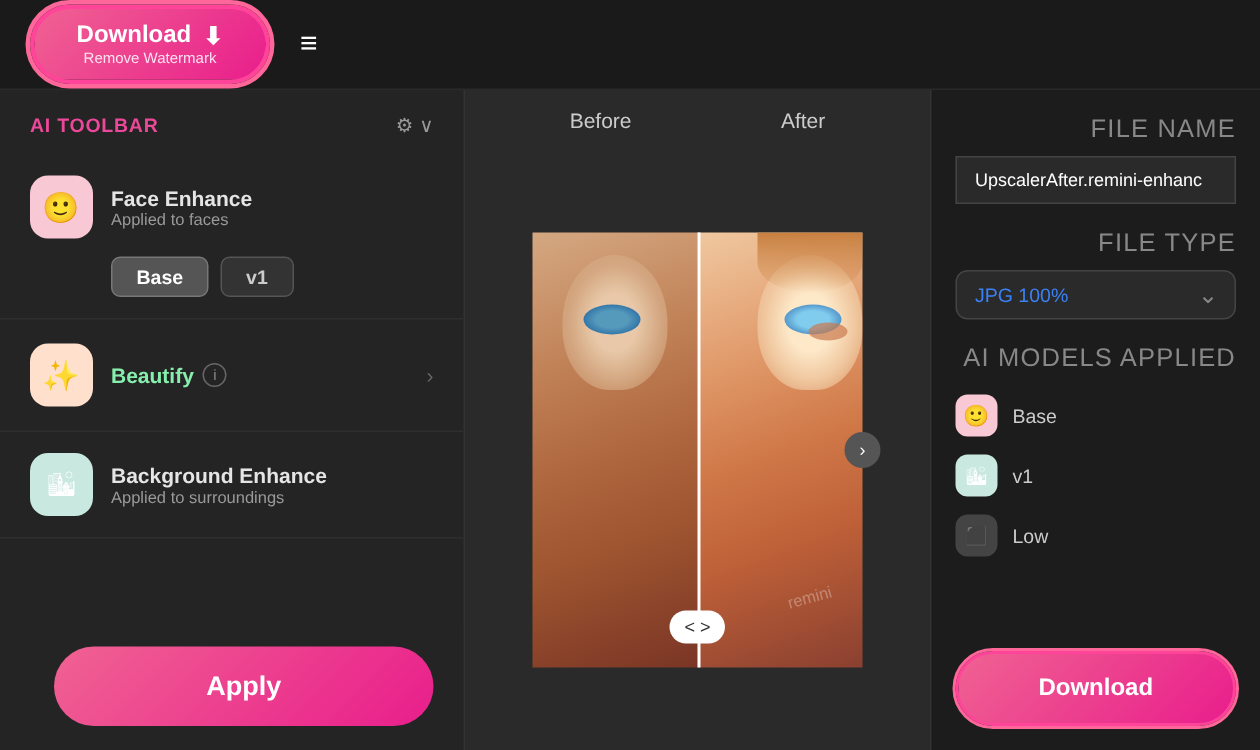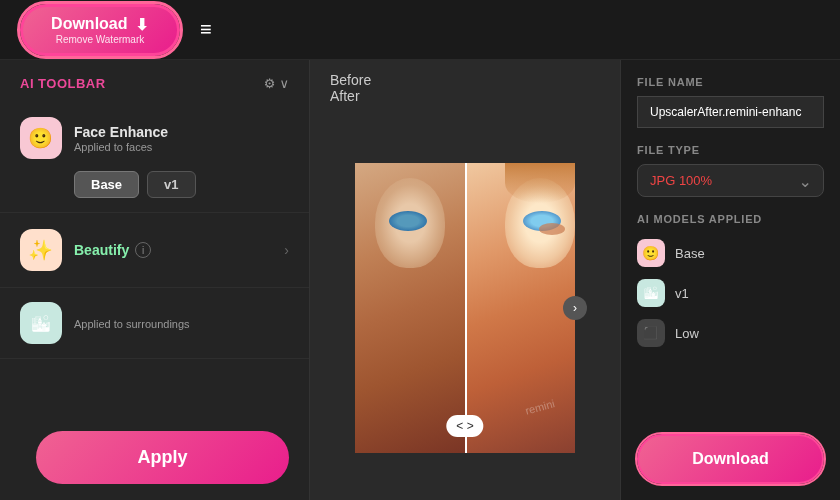--- a/index.html
+++ b/index.html
@@ -230,21 +230,20 @@
       flex-direction: column;
       align-items: center;
       position: relative;
       overflow: hidden;
     }
     .before-after-labels {
       display: flex;
       justify-content: space-around;
       width: 100%;
       padding: 12px 20px;
-      flex-direction: column;
     }
     .ba-label {
       font-size: 14px;
       color: #ccc;
       font-weight: 500;
     }
     .image-container {
       flex: 1;
       width: 100%;
       position: relative;
@@ -308,26 +307,27 @@
     
     .right-panel {
       width: 220px;
       background: #1c1c1c;
       border-left: 1px solid #333;
       display: flex;
       flex-direction: column;
       padding: 16px;
     }
     .field-label {
-      font-size: 11px;
-      font-weight: 700;
+      font-size: 17px;
+      font-weight: 400;
       color: #888;
       letter-spacing: 0.8px;
       text-transform: uppercase;
       margin-bottom: 8px;
+      text-align: right;
     }
     .file-name-input {
       background: #2a2a2a;
       border: 1px solid #444;
       border-radius: 0;
       padding: 8px 12px;
       color: #fff;
       font-size: 13px;
       width: 100%;
       margin-bottom: 16px;
@@ -337,21 +337,21 @@
     }
     .select-wrapper {
       position: relative;
       margin-bottom: 16px;
     }
     .select-wrapper select {
       background: #2a2a2a;
       border: 1px solid #444;
       border-radius: 8px;
       padding: 8px 12px;
-      color: #ef4444;
+      color: #3b82f6;
       font-size: 13px;
       width: 100%;
       appearance: none;
       cursor: pointer;
     }
     .select-wrapper::after {
       content: '⌄';
       position: absolute;
       right: 12px;
       top: 50%;
@@ -459,20 +459,21 @@
           <span class="beautify-name">Beautify</span>
           <div class="info-circle">i</div>
         </div>
         <span class="tool-arrow">›</span>
       </div>
 
       <div class="tool-item">
         <div class="tool-item-header">
           <div class="tool-icon teal" style="font-size:16px;">🏙</div>
           <div class="tool-info">
+            <div class="tool-name">Background Enhance</div>
             <div class="tool-sub">Applied to surroundings</div>
           </div>
         </div>
       </div>
     </div>
 
     <div class="apply-section">
       <button class="apply-btn">
         <span>Apply</span>
       </button>

